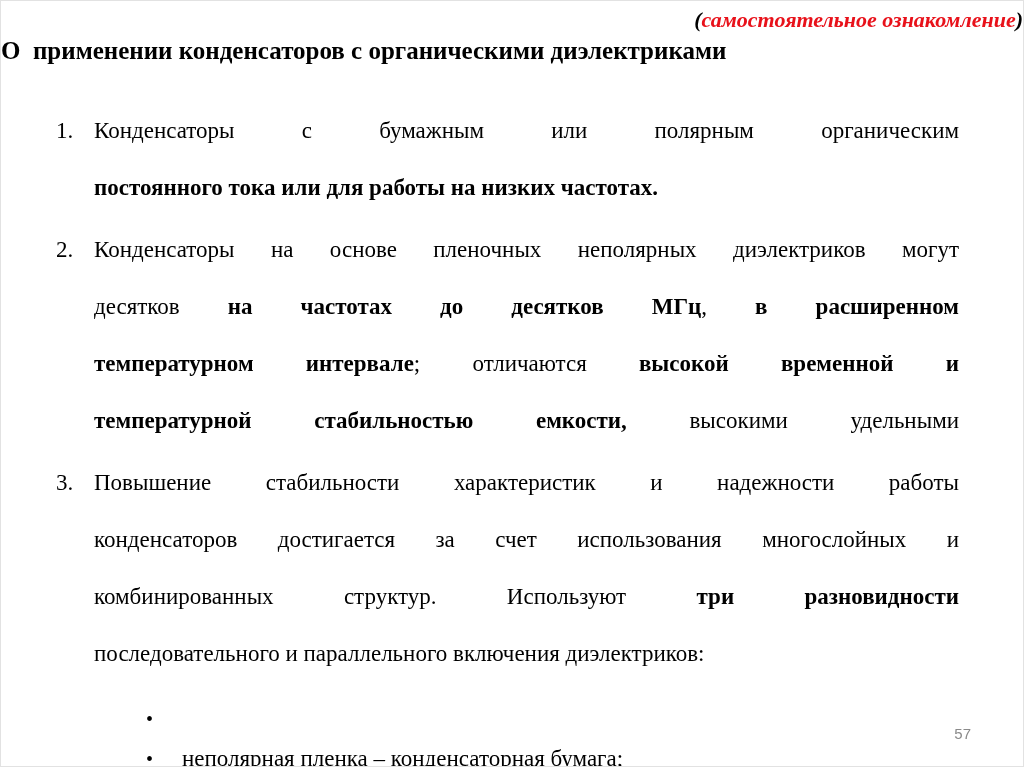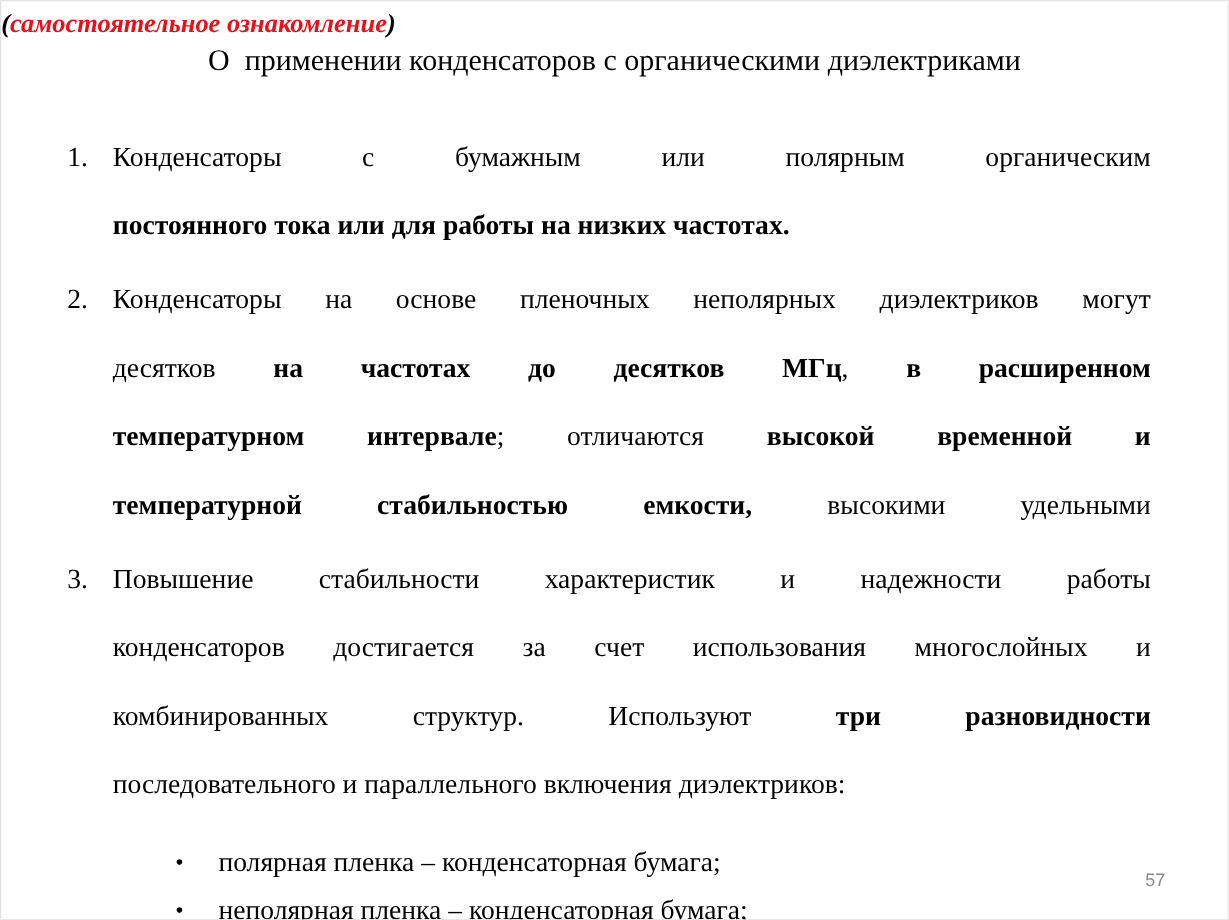--- a/index.html
+++ b/index.html
@@ -13,32 +13,32 @@
   .slide{
     box-sizing:border-box;
     width:1024px;height:767px;
     background:#ffffff;
     border:1px solid var(--frame);
     position:relative;
     overflow:hidden;
   }
   .note{
     margin-top:6px;
+    text-align:right;
     font-size:22px;
     font-weight:bold;
     font-style:italic;
     line-height:26px;
     color:var(--ink);
   }
   .note-red{color:var(--accent);}
   .title{
     margin:3px 0 0 0;
-    text-align:center;
     font-size:25px;
-    font-weight:normal;
+    font-weight:bold;
     line-height:30px;
     white-space:pre-wrap;
   }
   .content{
     padding:25px 64px 0 55px;
   }
   .item{
     position:relative;
     padding-left:38px;
     margin:0 0 28px 0;
@@ -119,21 +119,20 @@
             <div class="line"><span>Повышение стабильности характеристик и надежности работы</span></div>
             <div class="line"><span>конденсаторов достигается за счет использования многослойных и</span></div>
             <div class="line"><span>комбинированных структур. Используют </span><span class="bold">три разновидности</span></div>
             <div class="line last"><span>последовательного и параллельного включения диэлектриков:</span></div>
           </div>
         </div>
       </div>
     <div class="bullets" id="bullet-list">
         <div class="bullet-row">
           <span class="bullet-dot">•</span>
-          <span class="bullet-text">полярная пленка – конденсаторная бумага;</span>
         </div>
         <div class="bullet-row">
           <span class="bullet-dot">•</span>
           <span class="bullet-text">неполярная пленка – конденсаторная бумага;</span>
         </div>
         <div class="bullet-row">
           <span class="bullet-dot">•</span>
         </div>
       </div>
   </div>

